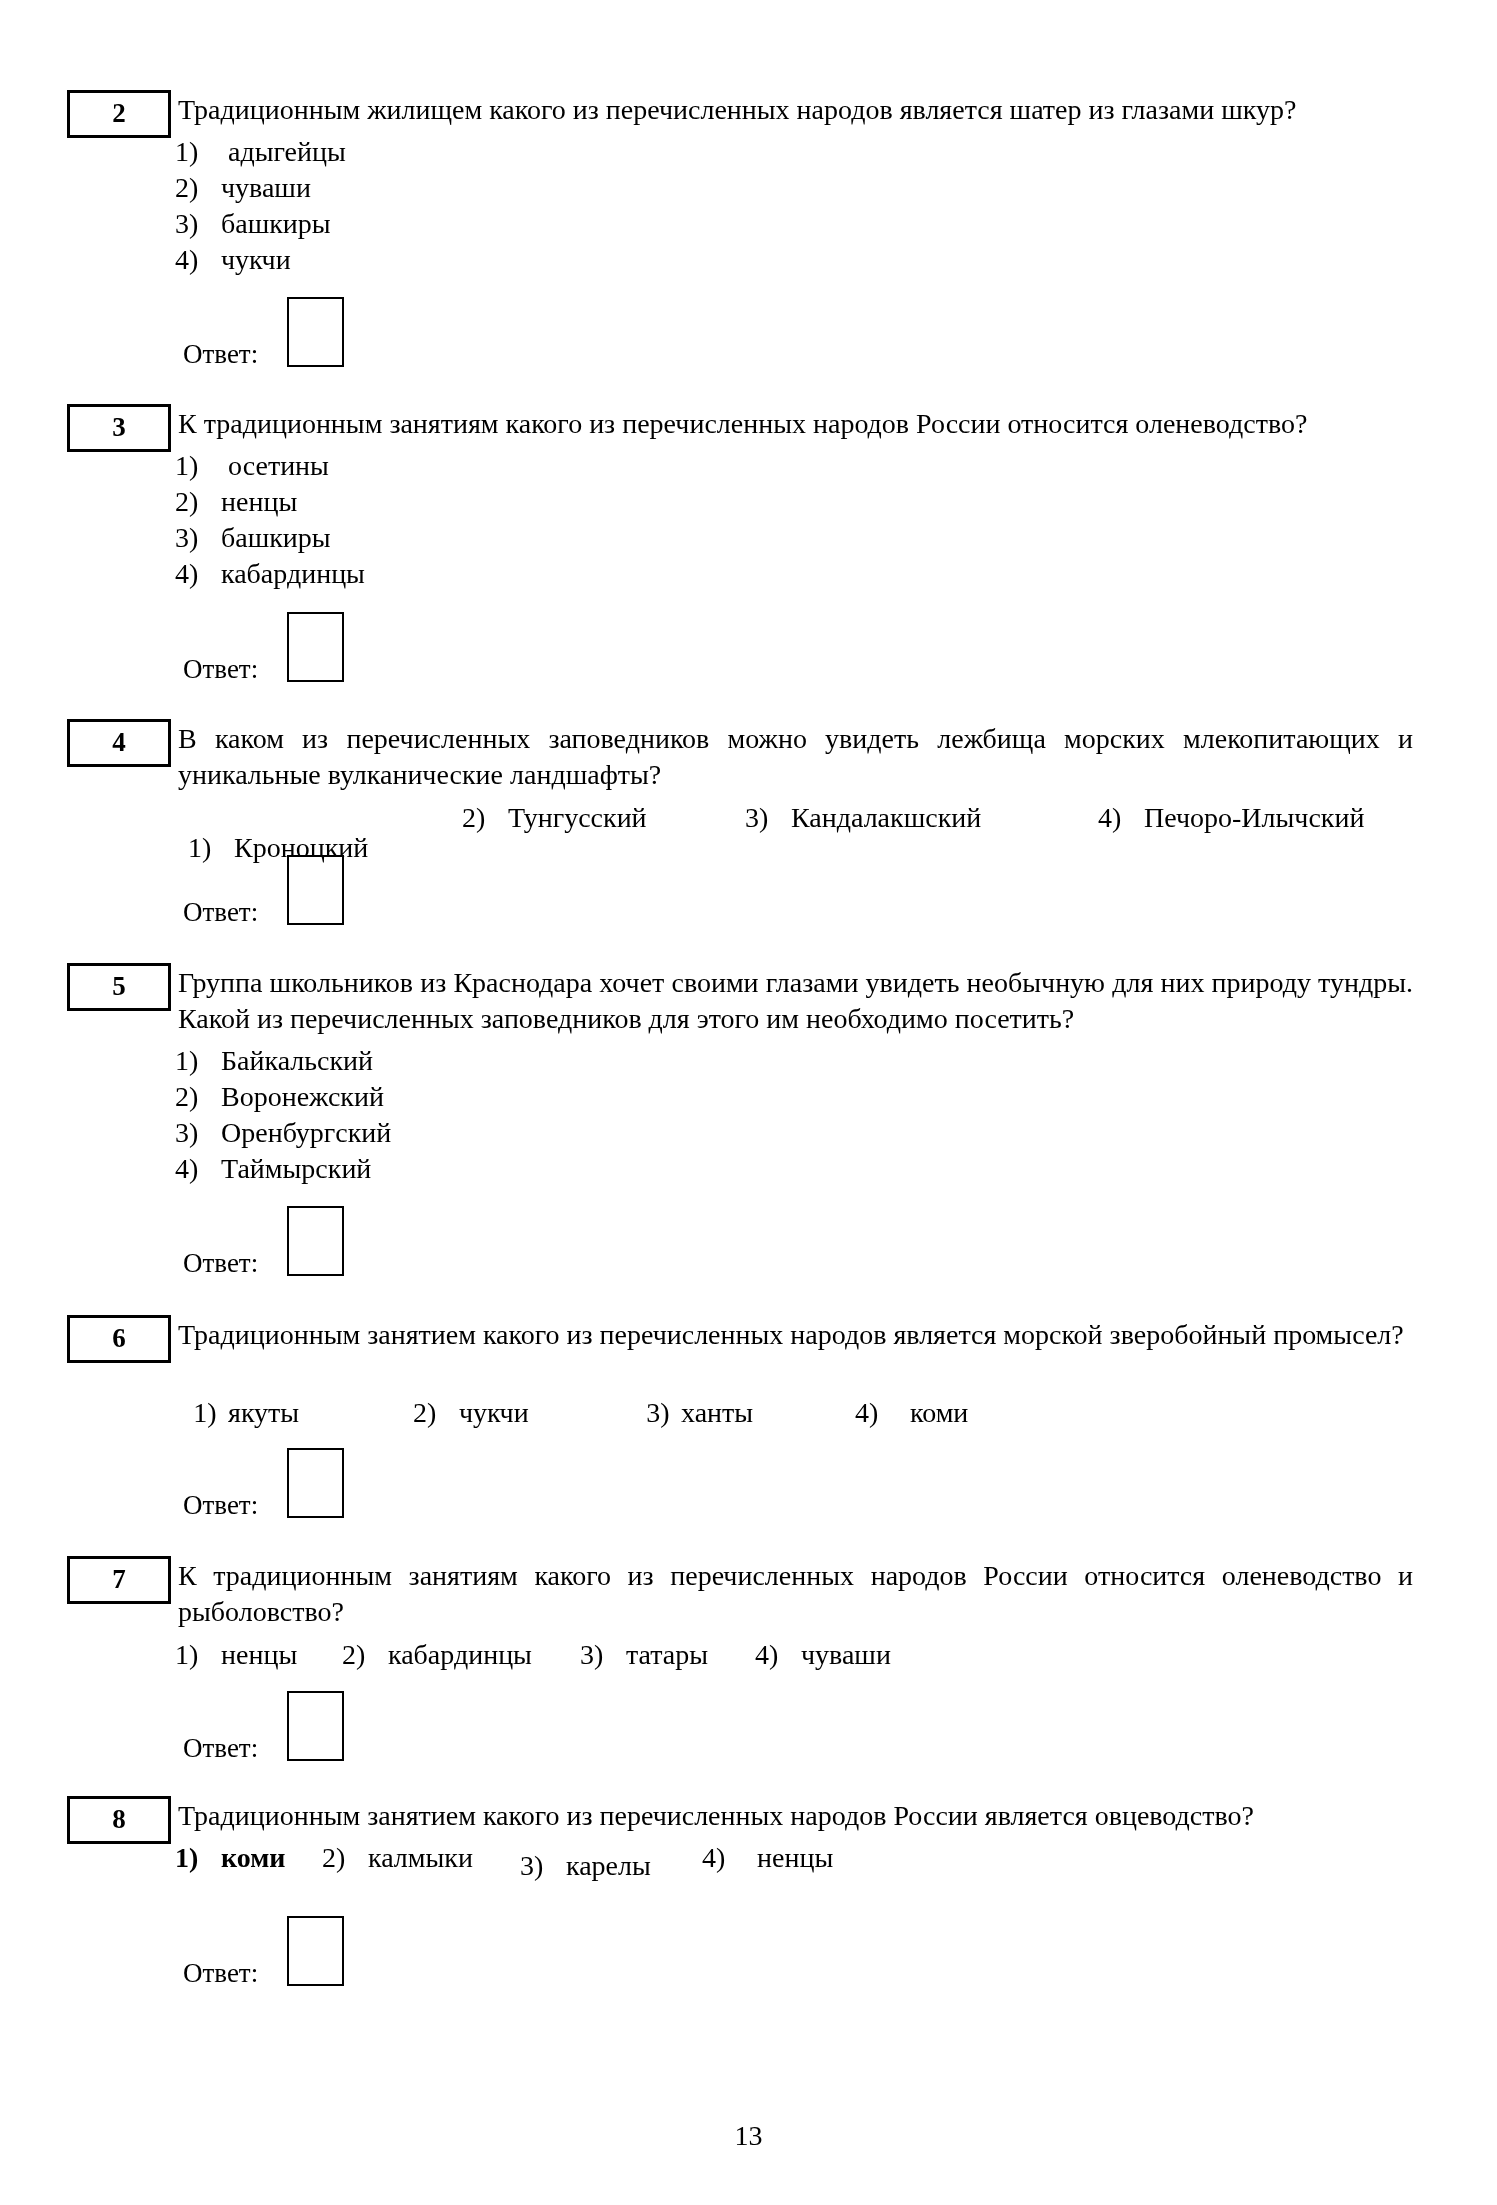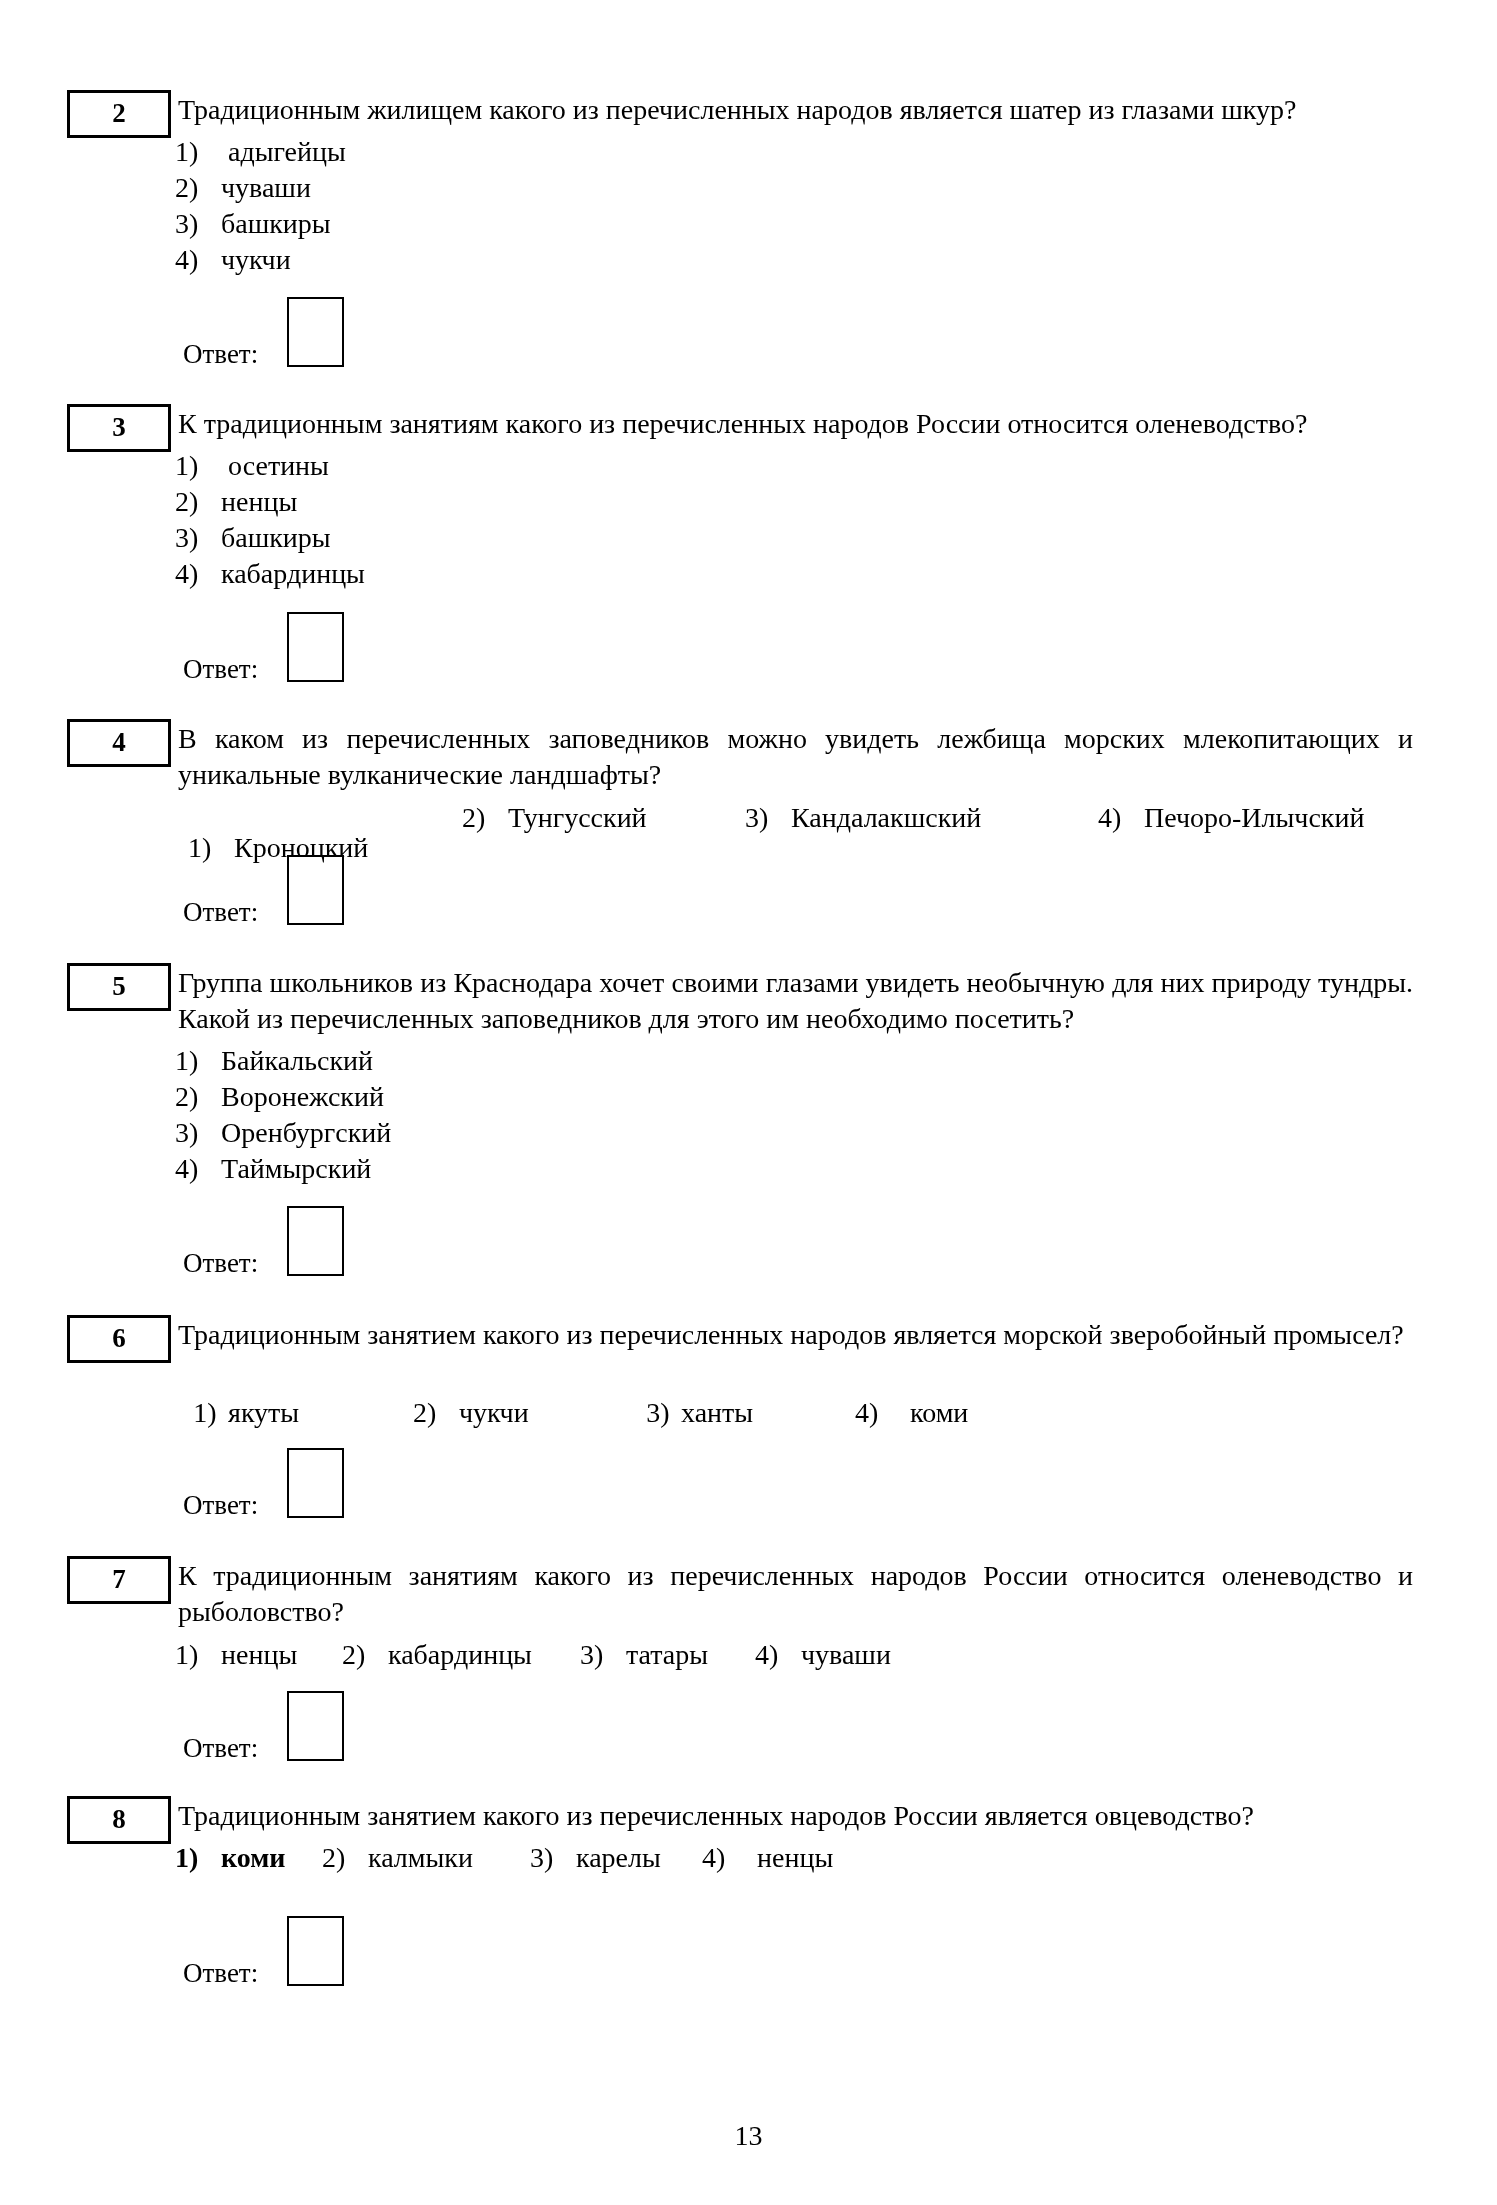--- a/index.html
+++ b/index.html
@@ -113,21 +113,21 @@
     <div class="answer-box"></div>
   </div>
 </div>
 
 <div class="q" style="top:1796px;">
   <div class="num-box" style="top:0;">8</div>
   <div class="q-text" style="top:2px;">Традиционным занятием какого из перечисленных народов России является овцеводство?</div>
   <div class="opts-row" style="top:44px;">
     <span class="opt" style="left:0;font-weight:bold;"><span class="opt-n">1)</span><span>коми</span></span>
     <span class="opt" style="left:147px;"><span class="opt-n">2)</span><span>калмыки</span></span>
-    <span class="opt" style="left:355px;"><span class="opt-n">3)</span><span>карелы</span></span>
+    <span class="opt" style="left:345px;margin-top:8px;"><span class="opt-n">3)</span><span>карелы</span></span>
     <span class="opt" style="left:527px;"><span class="opt-n" style="width:55px;">4)</span><span>ненцы</span></span>
   </div>
   <div class="answer" style="top:120px;">
     <span class="answer-label">Ответ:</span>
     <div class="answer-box"></div>
   </div>
 </div>
 
 <div class="page-num">13</div>
 

